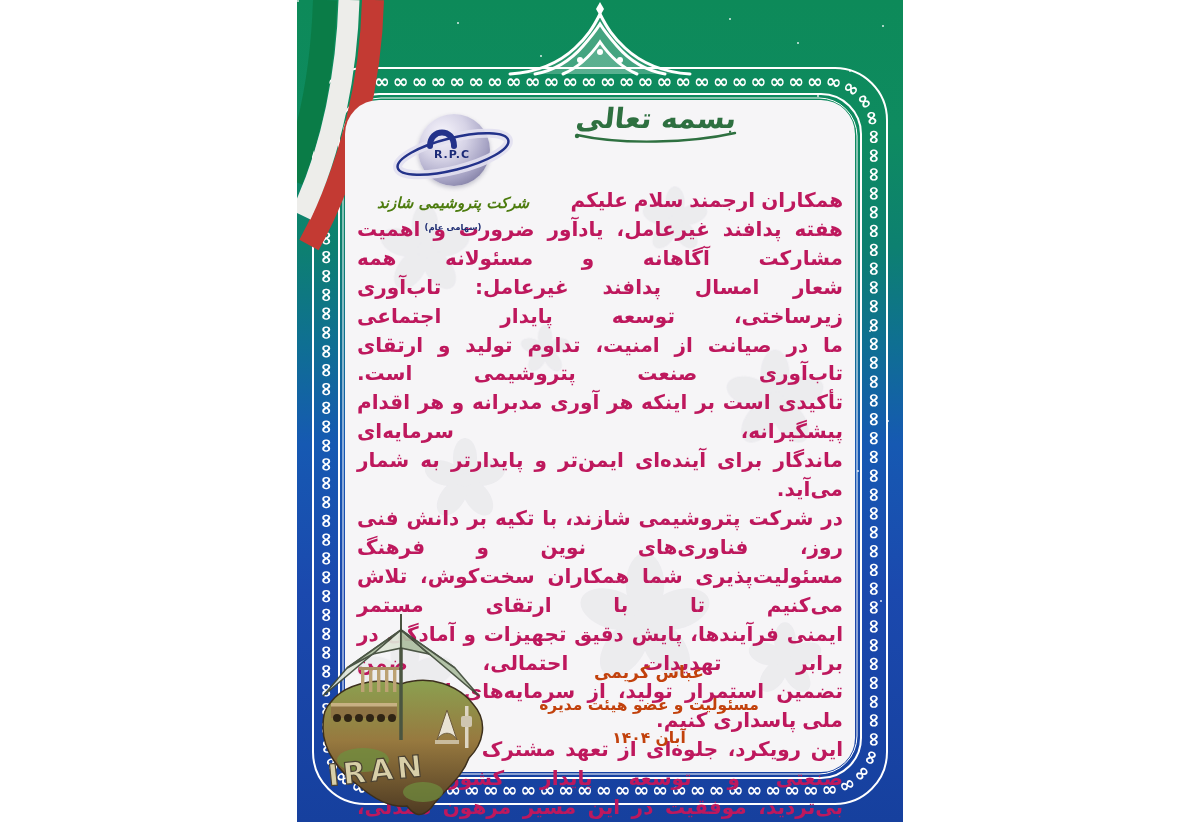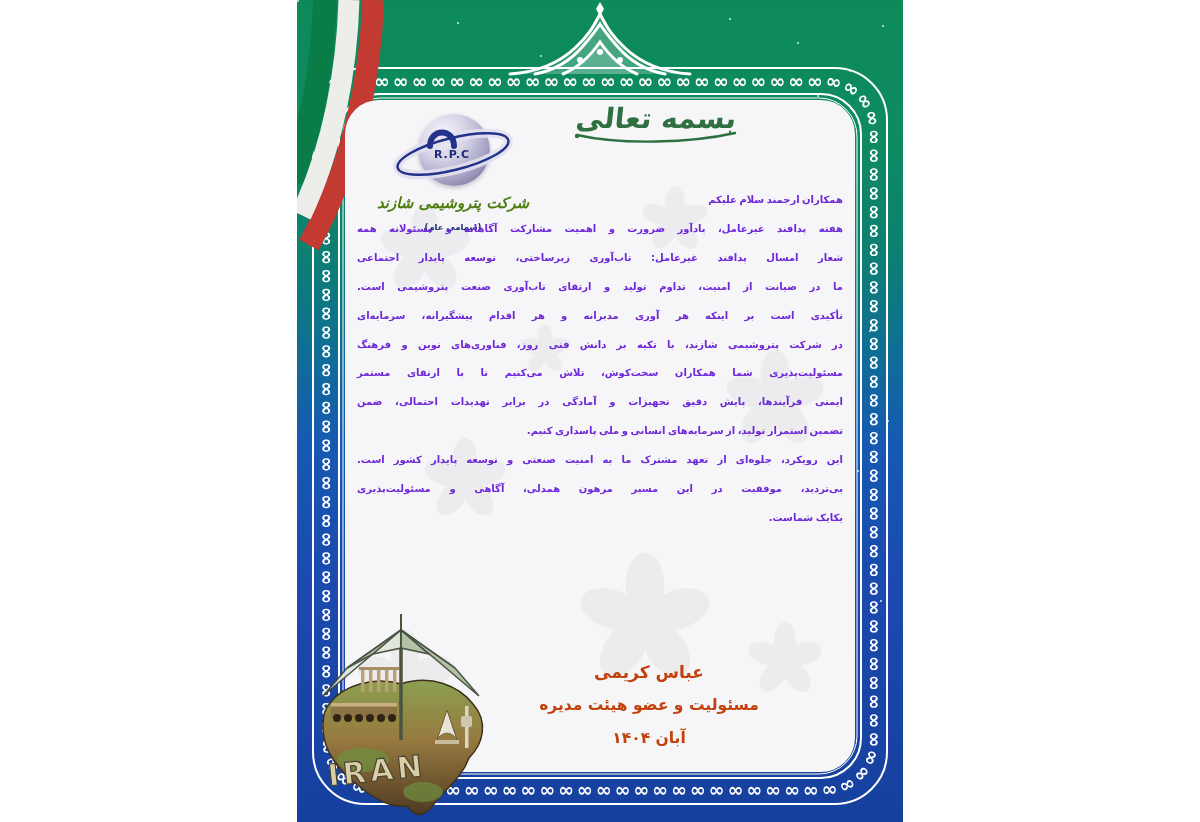--- a/index.html
+++ b/index.html
@@ -48,21 +48,21 @@
                margin-top:-2px; letter-spacing:0; }
   .logo-type { font-size:8.5px; font-weight:bold; color:#1d2c72; margin-top:10px; }
 
   .bismillah-block { position:absolute; left:196px; top:2px; width:230px; text-align:center; }
   .bismillah { display:inline-block; font-size:28px; font-weight:bold; color:#2e7040;
                transform:skewX(-6deg); letter-spacing:1px; }
   .bismillah-swash { display:block; margin:-4px auto 0; }
 
   
   .text-block { position:absolute; left:12px; top:86px; width:486px; direction:rtl; }
-  .line { font-size:10px; line-height:28.9px; font-weight:bold; color:#6d28d9;
+  .line { font-size:20px; line-height:28.9px; font-weight:bold; color:#be185d;
           text-align:justify; text-align-last:justify; word-spacing:-1px;
           white-space:normal; }
   .line.end { text-align-last:right; }
   .greeting { text-align-last:right; }
 
   
   .signature { position:absolute; left:172px; top:556px; width:264px; text-align:center;
                direction:rtl; color:#c2410c; font-weight:bold; }
   .sig-name  { font-size:17px; line-height:33px; }
   .sig-title { font-size:15.5px; line-height:33px; }
@@ -157,20 +157,21 @@
         </svg>
       </div>
 
       <div class="text-block">
         <div class="line greeting">همکاران ارجمند سلام علیکم</div>
         <div>
             <div class="line">هفته پدافند غیرعامل، یادآور ضرورت و اهمیت مشارکت آگاهانه و مسئولانه همه</div>
             <div class="line">شعار امسال پدافند غیرعامل: تاب‌آوری زیرساختی، توسعه پایدار اجتماعی</div>
             <div class="line">ما در صیانت از امنیت، تداوم تولید و ارتقای تاب‌آوری صنعت پتروشیمی است.</div>
             <div class="line">تأکیدی است بر اینکه هر آوری مدبرانه و هر اقدام پیشگیرانه، سرمایه‌ای</div>
+            <div class="line end">ماندگار برای آینده‌ای ایمن‌تر و پایدارتر به شمار می‌آید.</div>
             <div class="line">در شرکت پتروشیمی شازند، با تکیه بر دانش فنی روز، فناوری‌های نوین و فرهنگ</div>
             <div class="line">مسئولیت‌پذیری شما همکاران سخت‌کوش، تلاش می‌کنیم تا با ارتقای مستمر</div>
             <div class="line">ایمنی فرآیندها، پایش دقیق تجهیزات و آمادگی در برابر تهدیدات احتمالی، ضمن</div>
             <div class="line end">تضمین استمرار تولید، از سرمایه‌های انسانی و ملی پاسداری کنیم.</div>
             <div class="line">این رویکرد، جلوه‌ای از تعهد مشترک ما به امنیت صنعتی و توسعه پایدار کشور است.</div>
             <div class="line">بی‌تردید، موفقیت در این مسیر مرهون همدلی، آگاهی و مسئولیت‌پذیری</div>
             <div class="line end">یکایک شماست.</div>
           </div>
       </div>
 

